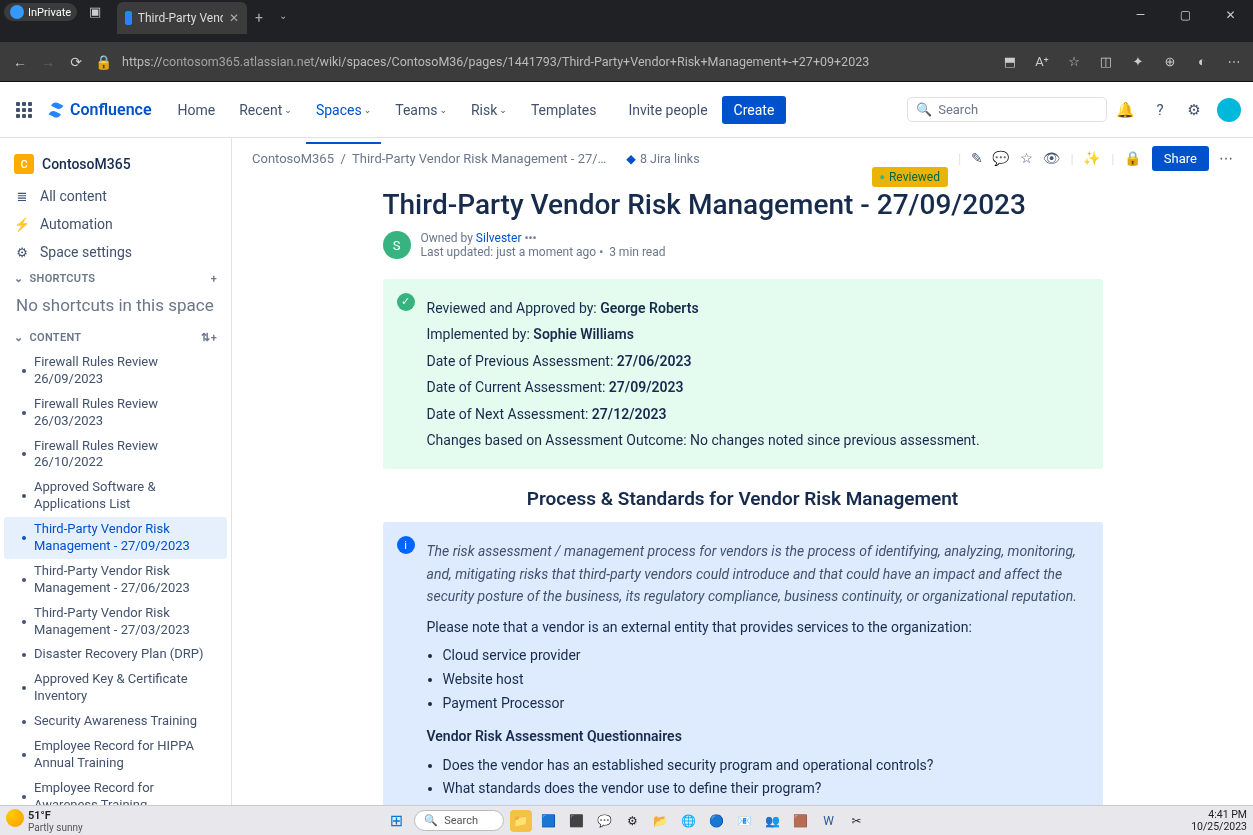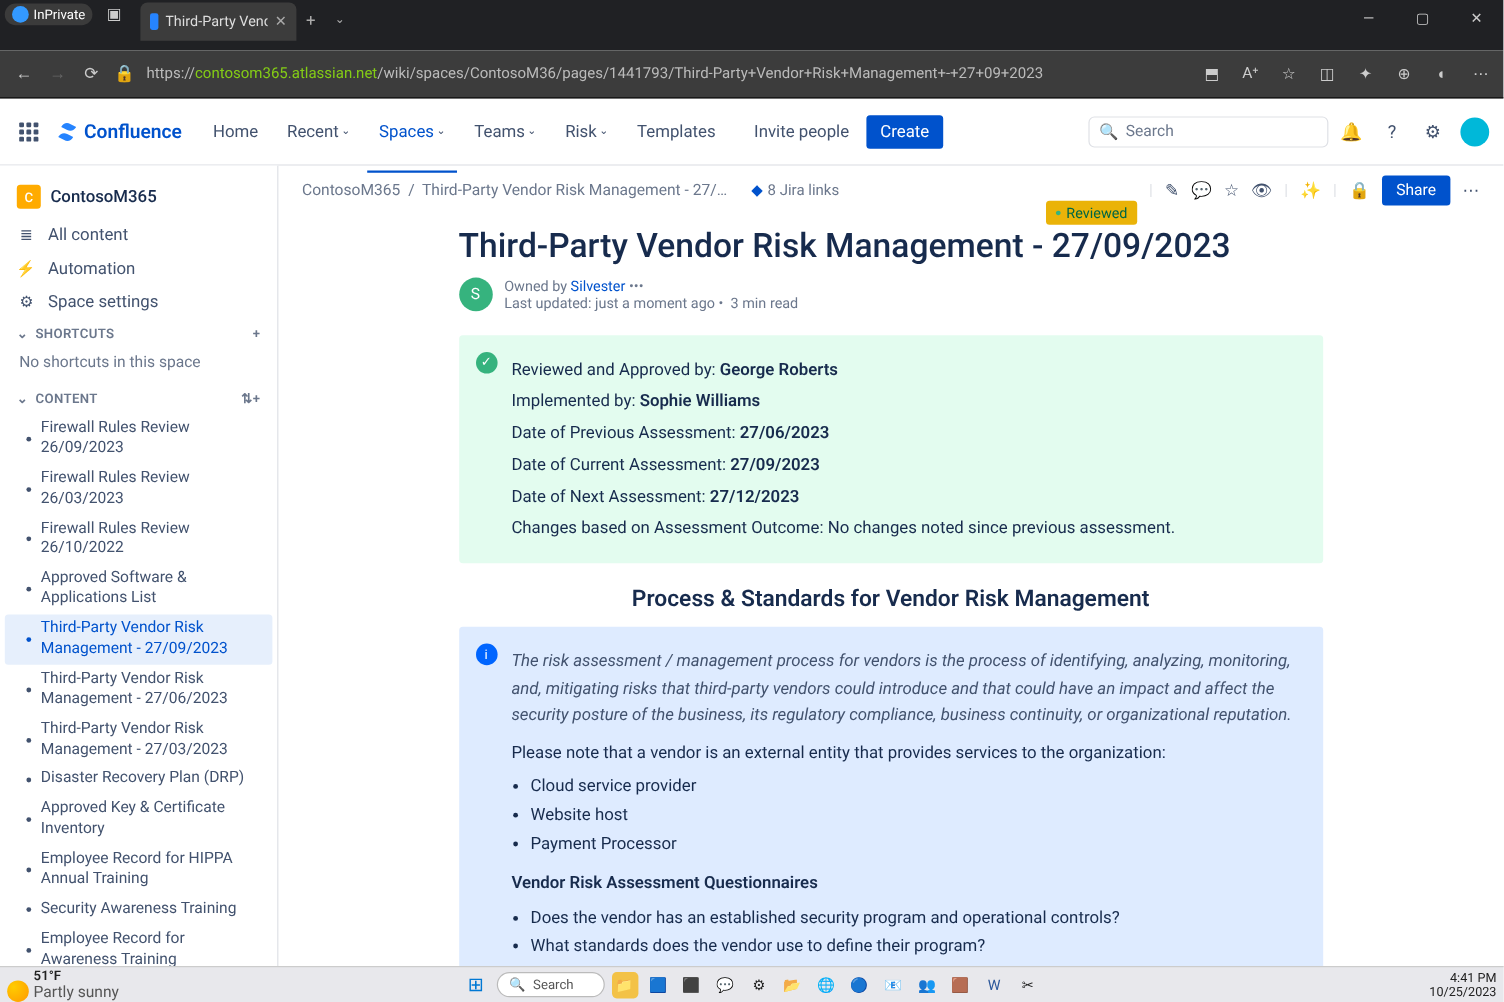--- a/index.html
+++ b/index.html
@@ -13,21 +13,21 @@
 .tb-ico { width:16px; text-align:center; margin:4px 8px 0 10px; color:#ccc; font-size:13px;}
 .tab { height:32px; margin-top:0; background:#3C3C3C; border-radius:6px 6px 0 0; display:flex; align-items:center; padding:0 8px; width:130px; font-size:12px; color:#ddd; gap:6px; margin-left:6px; margin-top:2px;}
 .tab .fav{ width:14px;height:14px;background:#2684FF;border-radius:2px;}
 .tab .x{margin-left:auto; font-size:12px; color:#aaa;}
 .newtab{ color:#aaa; margin:10px 8px 0 8px; font-size:14px;}
 .wc { margin-left:auto; display:flex; color:#ccc;}
 .wc div{ width:45px; height:30px; text-align:center; line-height:30px; font-size:12px;}
 .addrbar{ height:40px; background:#3C3C3C; display:flex; align-items:center; padding:0 6px; color:#ccc; font-size:12px; border-bottom:1px solid #111;}
 .addrbar .nb{ width:28px; text-align:center; font-size:14px;}
 .url{ flex:1; padding:0 4px; color:#bbb; font-size:12.5px; white-space:nowrap; overflow:hidden;}
-.url .dom{color:#84cc16;}
+.url .dom{color:#a3a3a3;}
 .ricons{ display:flex; gap:6px; align-items:center;}
 .ricons div{ width:26px; text-align:center; font-size:13px;}
 
 
 .topnav{ height:56px; border-bottom:1px solid #dfe1e6; display:flex; align-items:center; padding:0 12px; gap:4px;}
 .apps-icon{ width:24px; height:24px; display:grid; grid-template-columns:repeat(3,4px); grid-template-rows:repeat(3,4px); gap:2px; place-content:center;}
 .apps-icon span{ background:#42526E; border-radius:1px;}
 .logo{ display:flex; align-items:center; gap:4px; color:#0052CC; font-weight:600; font-size:16px; margin:0 12px 0 6px;}
 .logo svg{width:20px;height:20px;}
 .nitem{ padding:0 10px; font-size:14px; color:#42526E; cursor:pointer; height:68px; display:flex; align-items:center;}
@@ -40,21 +40,21 @@
 .av2{ width:24px;height:24px;border-radius:50%; background:#00B8D9; margin-left:4px;}
 
 .mainrow{ display:flex; height:calc(100% - 42px - 40px - 56px - 30px);}
 
 .sidebar{ width:232px; border-right:1px solid #dfe1e6; padding:8px 4px; overflow:hidden; background:#fff;}
 .sp-head{ display:flex; align-items:center; gap:8px; padding:8px 10px; font-size:14px; font-weight:500;}
 .sp-head .sq{ width:20px;height:20px; background:#ffab00; border-radius:3px; display:flex; align-items:center; justify-content:center; font-size:11px; color:#fff;}
 .sb-item{ display:flex; align-items:center; gap:10px; padding:6px 10px; font-size:14px; color:#42526E; border-radius:3px; cursor:pointer;}
 .sb-item.small{ font-size:11px; color:#6B778C; font-weight:600; letter-spacing:.3px; justify-content:space-between;}
 .sb-item .ic{ width:16px; text-align:center; color:#42526E; font-size:13px;}
-.shortcut-empty{ font-size:13px; color:#6B778C; padding:4px 12px 10px;}
+.shortcut-empty{ font-size:17px; color:#6B778C; padding:4px 12px 10px;}
 .tree-item{ display:flex; align-items:center; padding:4px 8px 4px 18px; font-size:13px; color:#42526E; border-radius:3px; cursor:pointer; line-height:1.3;}
 .tree-item .dot{ width:4px;height:4px;border-radius:50%;background:#42526E; margin-right:8px; flex-shrink:0;}
 .tree-item.sel{ background:#e6effc; color:#0052CC;}
 .tree-item.sel .dot{ background:#0052CC;}
 .content-hdr{ display:flex; align-items:center; gap:6px;}
 
 
 .page{ flex:1; overflow:auto; }
 .page-top{ height:40px; display:flex; align-items:center; padding:0 20px; font-size:13px; color:#6B778C; gap:8px;}
 .page-top .crumb a{ color:#6B778C; text-decoration:none;}
@@ -80,21 +80,21 @@
 .p-blue .pic{ background:#0065FF;}
 .panel p{ margin:4px 0;}
 .em{ font-style:italic; color:#42526E;}
 h2{ font-size:19px; font-weight:600; margin:18px 0 10px; color:#172B4D;text-align:center;}
 ul.b{ margin:6px 0 10px 32px; font-size:14px; line-height:1.7;}
 ul.b li{ list-style:disc;}
 .bold{ font-weight:600;}
 
 
 .taskbar{ position:absolute; bottom:0; left:0; right:0; height:30px; background:#e8e8ec; border-top:1px solid #ccc; display:flex; align-items:center; font-size:11px; color:#222; padding:0 6px;}
-.weather{ display:flex; align-items:flex-end; gap:4px;}
+.weather{ display:flex; align-items:flex-start; gap:4px;}
 .weather .wi{ width:18px;height:18px; background:radial-gradient(circle at 30% 30%,#ffcc00,#ff9900); border-radius:50%;}
 .tcenter{ position:absolute; left:50%; transform:translateX(-50%); display:flex; align-items:center; gap:6px;}
 .tcenter .srch{ display:flex; align-items:center; gap:6px; background:#fff; border:1px solid #bbb; border-radius:14px; padding:3px 10px; width:90px; font-size:11px; color:#555;}
 .ticn{ width:22px; height:22px; border-radius:4px; display:flex; align-items:center; justify-content:center; font-size:12px;}
 .clock{ margin-left:auto; text-align:right; line-height:1.1; font-size:10.5px;}
 
 
 .page::-webkit-scrollbar{width:14px;} .page::-webkit-scrollbar-thumb{background:#c1c7d0;border-radius:7px;border:3px solid #fff;}
 </style>
 </head>
@@ -260,25 +260,25 @@
         <div class="tree-item">
           <span class="dot"></span>
           <span>Disaster Recovery Plan (DRP)</span>
         </div>
         <div class="tree-item">
           <span class="dot"></span>
           <span>Approved Key &amp; Certificate Inventory</span>
         </div>
         <div class="tree-item">
           <span class="dot"></span>
+          <span>Security Awareness Training</span>
+        </div>
+        <div class="tree-item">
+          <span class="dot"></span>
           <span>Employee Record for HIPPA Annual Training</span>
-        </div>
-        <div class="tree-item">
-          <span class="dot"></span>
-          <span>Security Awareness Training</span>
         </div>
         <div class="tree-item">
           <span class="dot"></span>
           <span>Employee Record for Awareness Training</span>
         </div>
       </div>
   </div>
 
   <div class="page">
     <div class="page-top">
@@ -347,21 +347,21 @@
 
     </div>
   </div>
 </div>
 
 <div class="taskbar">
   <div class="weather">
     <div class="wi"></div>
     <div>
         <div style="font-weight:600;">51°F</div>
-        <div style="font-size:13px;color:#555;">Partly sunny</div>
+        <div style="font-size:10px;color:#555;">Partly sunny</div>
       </div>
   </div>
   <div class="tcenter">
     <div class="ticn" style="color:#0078D4;font-size:16px;">⊞</div>
     <div class="srch">
         <span>🔍</span>
         <span>Search</span>
       </div>
     <div class="ticn" style="background:#f3c246;">📁</div>
     <div class="ticn">🟦</div>

